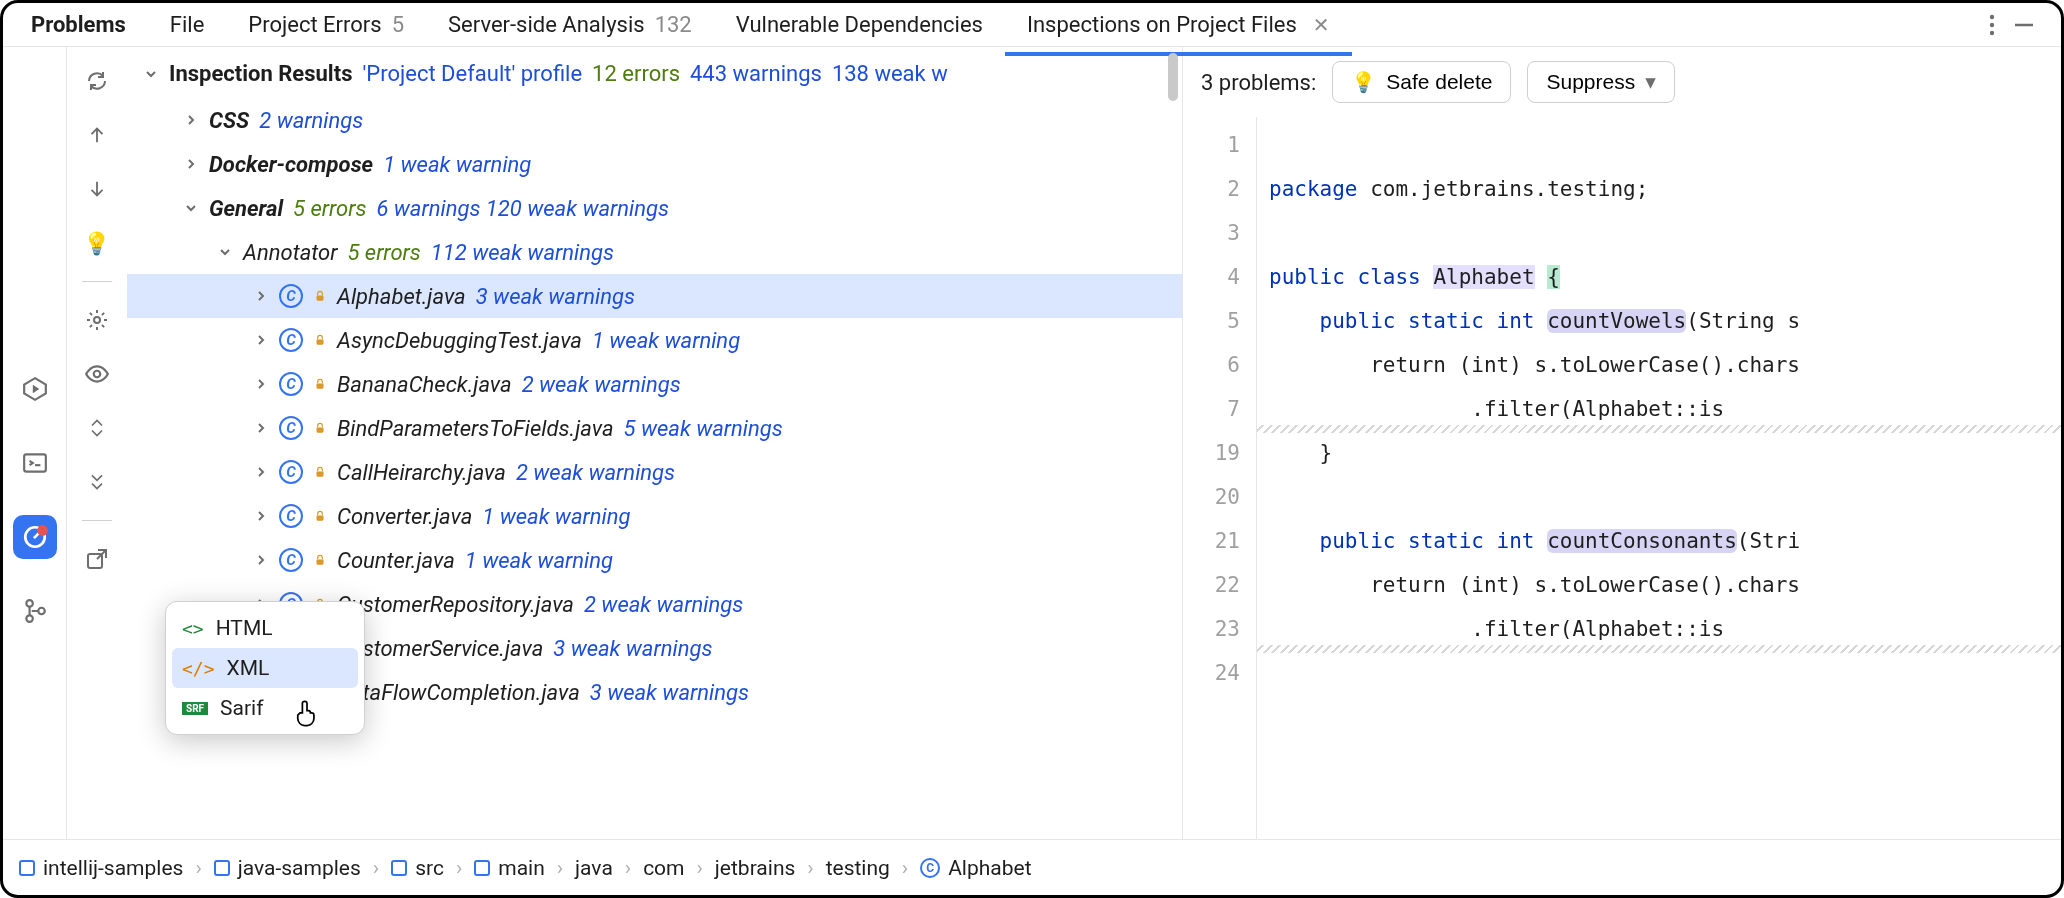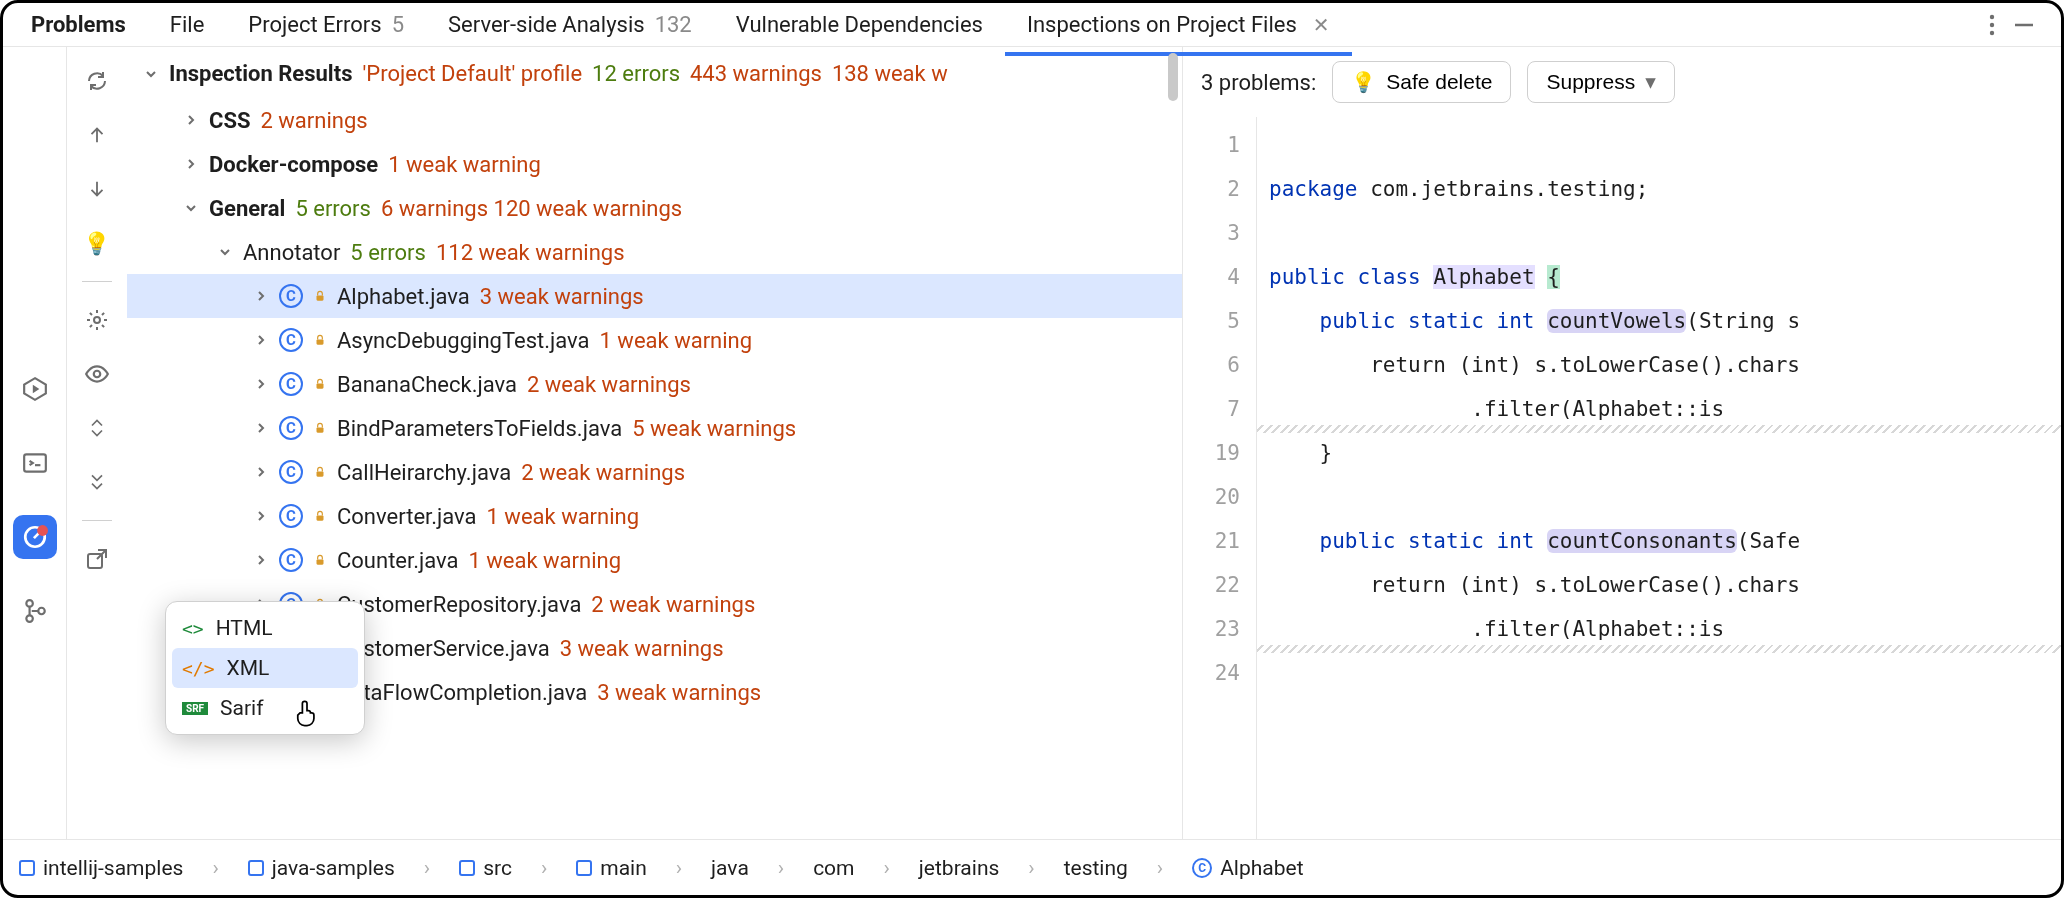--- a/index.html
+++ b/index.html
@@ -96,34 +96,35 @@
 .tree-header {
   display: flex;
   align-items: center;
   gap: 10px;
   padding: 14px 16px 10px 16px;
   font-size: 22px;
   white-space: nowrap;
 }
 .chev { color: #6e6e6e; cursor: pointer; display:inline-flex; }
 .tree-header .title { font-weight: 700; }
-.muted { color: #c2410c; }
+.muted { color: #1d4ed8; }
 .errs { color: #4d7c0f; }
 .tree {
   padding: 2px 0 10px 0;
 }
 .node {
   display: flex;
   align-items: center;
   gap: 10px;
   height: 44px;
   padding-right: 12px;
   font-size: 22px;
   white-space: nowrap;
   cursor: pointer;
+  font-style: italic;
 }
 .node.selected { background: #dbe7ff; }
 .node .pad { flex: 0 0 auto; }
 .node .name { }
 .node .bold { font-weight: 700; }
 .c-icon {
   width: 24px; height: 24px;
   border-radius: 12px;
   border: 2px solid #3574f0;
   color: #3574f0;
@@ -191,21 +192,21 @@
   height: 8px;
   margin-top: -6px;
   background-image: repeating-linear-gradient(135deg,#bdbdbd 0 2px, transparent 2px 6px);
   opacity: .6;
 }
 .breadcrumb {
   height: 56px;
   border-top: 1px solid #e6e6e6;
   display: flex;
   align-items: center;
-  gap: 25px;
+  gap: 8px;
   padding: 0 16px;
   font-size: 21px;
   color: #1e1e1e;
   overflow: hidden;
 }
 .crumb { display: inline-flex; align-items: center; gap: 8px; cursor: pointer; }
 .crumb-sep { color: #b0b0b0; padding: 0 4px;}
 .mod-icon {
   width: 16px; height: 16px; border: 2px solid #3574f0; border-radius: 3px;
 }
@@ -634,21 +635,21 @@
           </div>
         <div class="code">
 <span class="kw">package</span><span> com.jetbrains.testing;</span>
  
 <span class="kw">public class </span><span class="hl-class">Alphabet</span><span> </span><span class="hl-brace">{</span>
 <span class="kw">    public static int </span><span class="hl-method">countVowels</span><span>(String s</span>
 <span>        return (int) s.toLowerCase().chars</span>
 <span>                .filter(Alphabet::is</span>
 <div class="squiggle-line"></div><span>    }</span>
  
-<span class="kw">    public static int </span><span class="hl-method">countConsonants</span><span>(Safe</span>
+<span class="kw">    public static int </span><span class="hl-method">countConsonants</span><span>(Stri</span>
 <span>        return (int) s.toLowerCase().chars</span>
 <span>                .filter(Alphabet::is</span>
 <div class="squiggle-line"></div>
         </div>
       </div>
     </div>
   </div>
 
   <div class="breadcrumb" id="breadcrumb">
       <span class="crumb">

